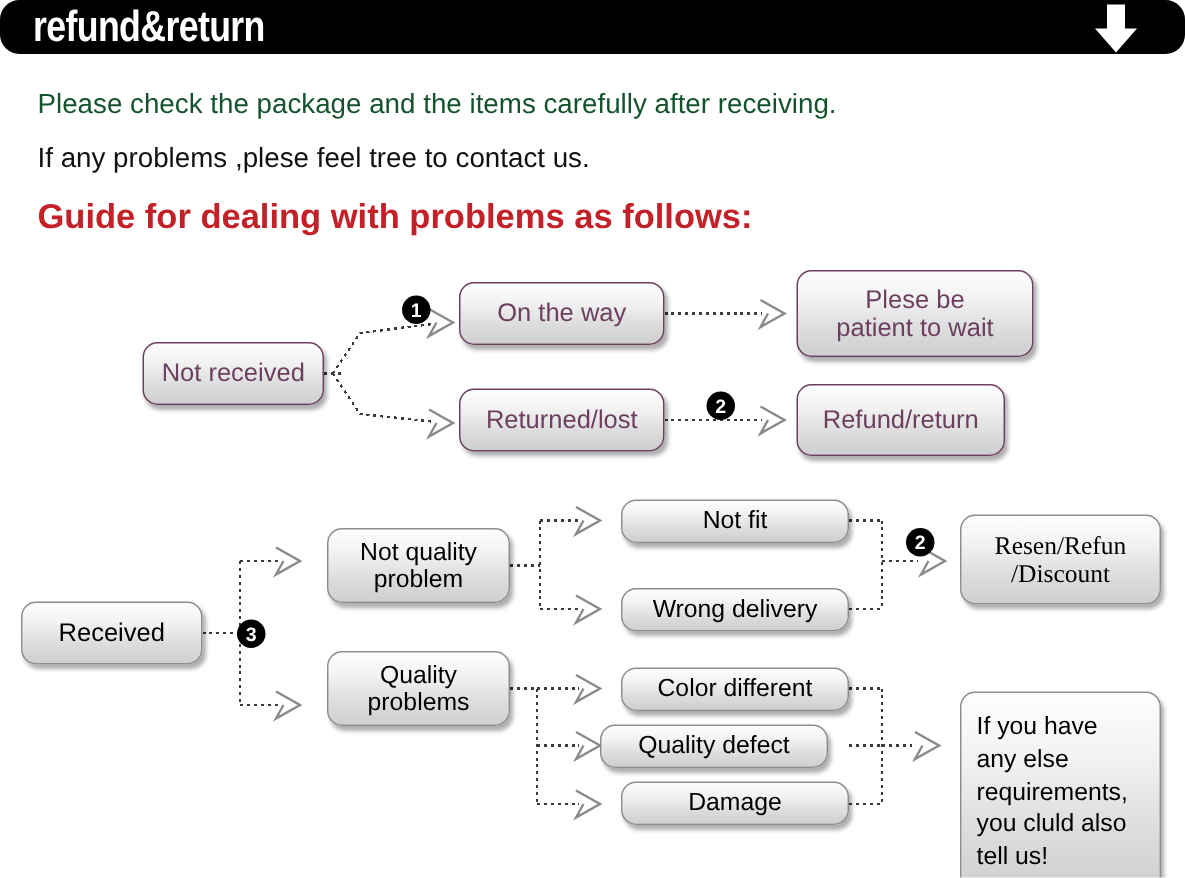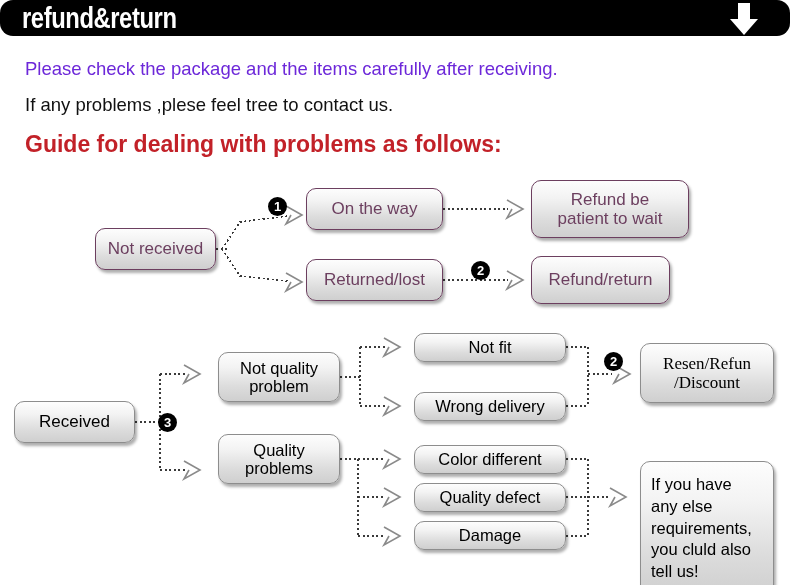--- a/index.html
+++ b/index.html
@@ -30,21 +30,21 @@
     line-height:34px;
     white-space:nowrap;
   }
   .header-arrow{
     position:absolute;right:28px;top:2px;width:36px;height:34px;
   }
 
   
   .line1{
     position:absolute;left:25px;top:58px;
-    font-size:18.5px;color:#6d28d9;white-space:nowrap;
+    font-size:18.5px;color:#14532d;white-space:nowrap;
   }
   .line2{
     position:absolute;left:25px;top:94px;
     font-size:18.5px;color:#111;white-space:nowrap;
   }
   .guide{
     position:absolute;left:25px;top:131px;
     font-size:23px;font-weight:bold;color:#c22128;white-space:nowrap;
   }
 
@@ -165,42 +165,42 @@
   <div class="box purple" style="left:95px;top:228px;width:121px;height:42px;font-size:17px;">Not received</div>
 
   <div class="badge" style="left:268px;top:197px;">1</div>
 
   <div class="box purple" style="left:306px;top:188px;width:137px;height:42px;font-size:17px;">On the way</div>
 
   <div class="box purple" style="left:306px;top:259px;width:137px;height:42px;font-size:17px;">Returned/lost</div>
 
   <div class="badge" style="left:471px;top:261px;">2</div>
 
-  <div class="box purple" style="left:531px;top:180px;width:158px;height:58px;font-size:17px;">Refund be
+  <div class="box purple" style="left:531px;top:180px;width:158px;height:58px;font-size:17px;">Plese be
 patient to wait</div>
 
   <div class="box purple" style="left:531px;top:256px;width:139px;height:48px;font-size:17px;">Refund/return</div>
 
   <div class="box gray" style="left:14px;top:401px;width:121px;height:42px;font-size:17px;">Received</div>
 
   <div class="badge" style="left:158px;top:413px;">3</div>
 
   <div class="box gray" style="left:218px;top:352px;width:122px;height:50px;font-size:16.5px;">Not quality
 problem</div>
 
   <div class="box gray" style="left:218px;top:434px;width:122px;height:50px;font-size:16.5px;">Quality
 problems</div>
 
   <div class="box gray" style="left:414px;top:333px;width:152px;height:29px;font-size:16.5px;">Not fit</div>
 
   <div class="box gray" style="left:414px;top:392px;width:152px;height:29px;font-size:16.5px;">Wrong delivery</div>
 
   <div class="box gray" style="left:414px;top:445px;width:152px;height:29px;font-size:16.5px;">Color different</div>
 
-  <div class="box gray" style="left:414px;top:483px;width:152px;height:29px;font-size:16.5px;">Quality defect</div>
+  <div class="box gray" style="left:400px;top:483px;width:152px;height:29px;font-size:16.5px;">Quality defect</div>
 
   <div class="box gray" style="left:414px;top:521px;width:152px;height:29px;font-size:16.5px;">Damage</div>
 
   <div class="badge" style="left:604px;top:352px;">2</div>
 
   <div class="box gray" style="left:640px;top:343px;width:134px;height:60px;font-size:17px;font-family:Liberation Serif, serif;">Resen/Refun
 /Discount</div>
 
   <div class="box gray left" style="left:640px;top:423px;width:134px;height:135px;font-size:16.5px;padding-left:10px;line-height:1.32;">If you have
 any else

